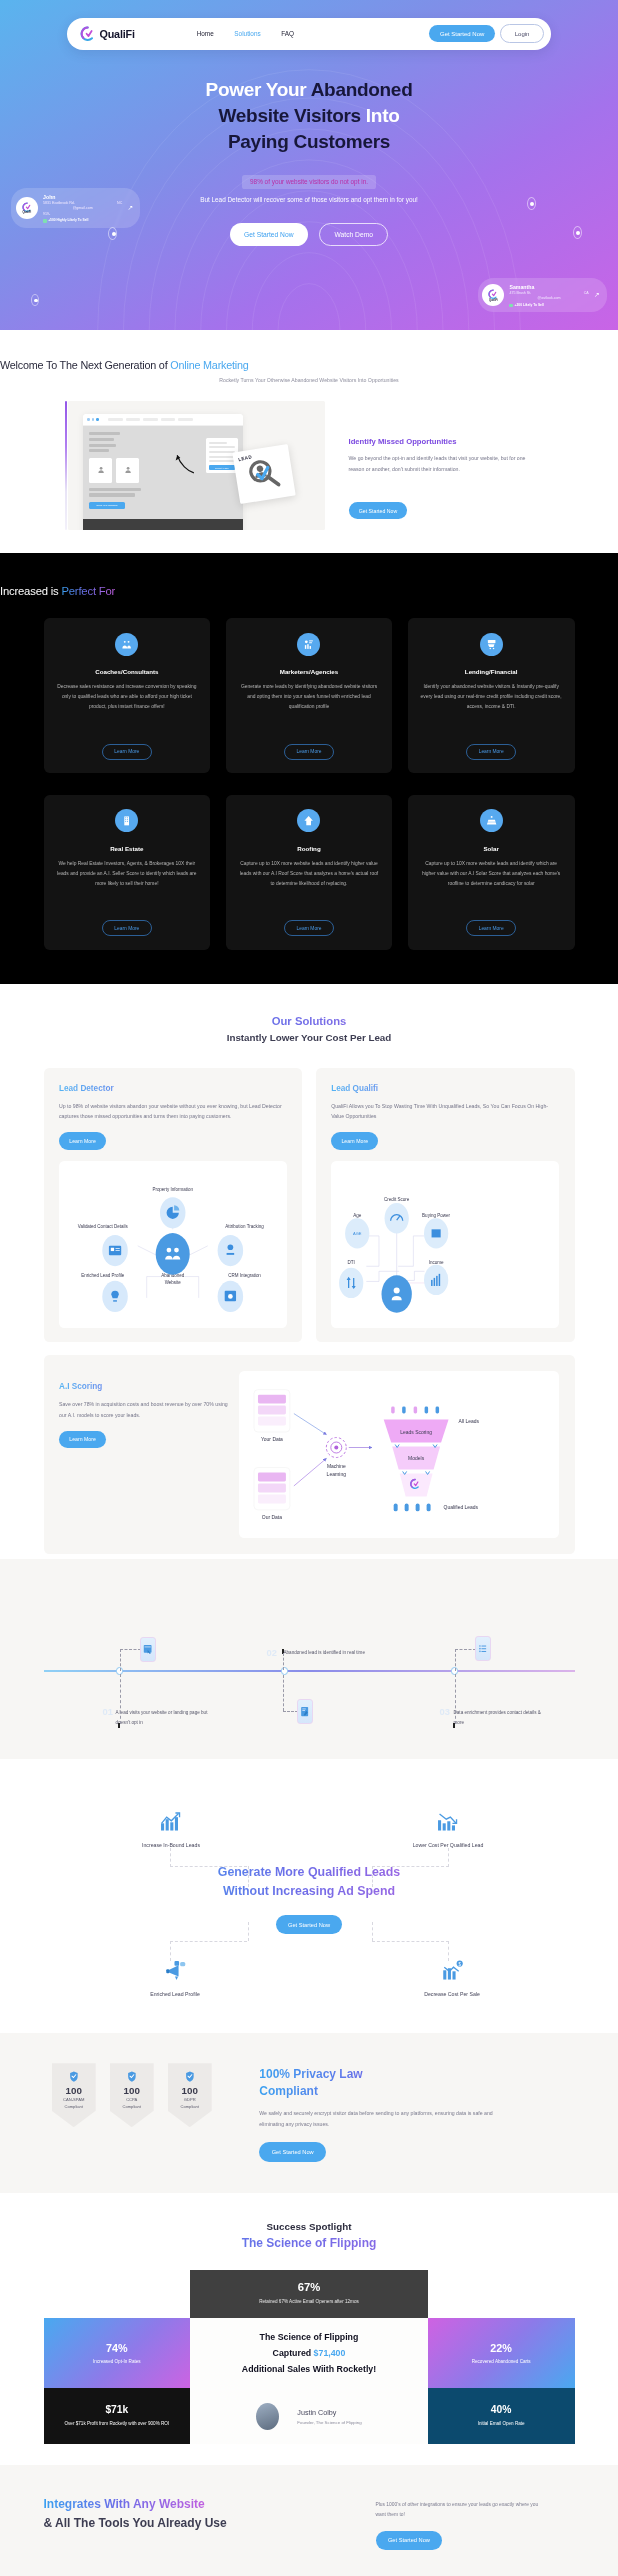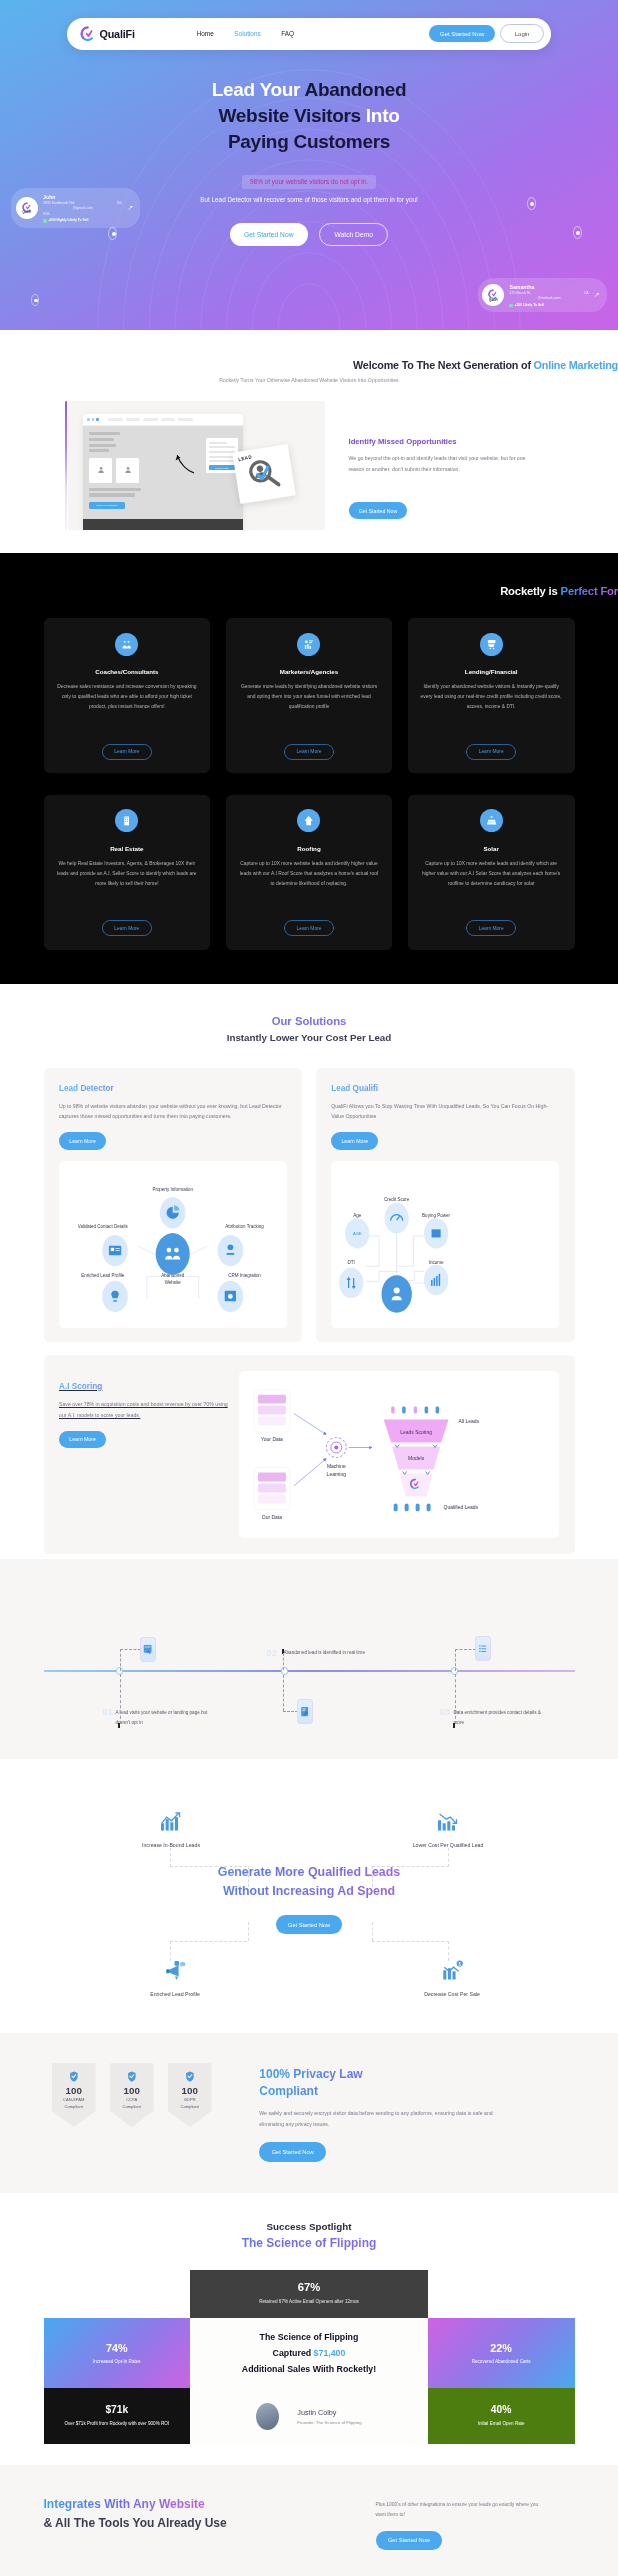--- a/index.html
+++ b/index.html
@@ -78,21 +78,21 @@
   .lead-card .av .lbl { font-size:2.6px; font-weight:700; color:#1c1c33; margin-top:-0.5px;}
   .lead-info { font-size:3.6px; color:#f3eaff; line-height:1.55; flex:1; }
   .lead-info .nm { font-size:5.2px; color:#fff; font-weight:600; }
   .lead-row { display:flex; justify-content:space-between; }
   .lead-tag { display:flex; align-items:center; gap:1.5px; font-weight:700; color:#fff; font-size:3.3px; margin-top:1px;}
   .lead-tag .sq { width:3.6px;height:3.6px;border-radius:1px;background:#7fe0b0; }
   .arrow-ic { color:#fff; font-size:6.7px; align-self:center; }
 
   .orb { position:absolute; border:0.5px solid rgba(255,255,255,.5); border-radius:50%; }
   .orb i { position:absolute; background:#fff; border-radius:50%; display:block; }
-  .sec-title { text-align:right; font-size:10.8px; font-weight:700; letter-spacing:-0.2px; }
+  .sec-title { text-align:left; font-size:10.8px; font-weight:400; letter-spacing:-0.2px; }
   .sec-sub { text-align:center; font-size:5.2px; color:#8e8e9e; margin-top:6.2px;}
   .container { width:531px; margin:0 auto; }
 
   
   .nextgen { background:#fff; padding:29px 0 23px; }
   .ng-body { display:flex; gap:0; margin-top:17.5px; align-items:flex-start; }
   .ng-left { position:relative; width:281px; padding-left:24px; }
   .ng-bar { position:absolute; left:21.6px; top:0; width:2.1px; height:129px; border-radius:1.5px;
             background:linear-gradient(180deg,#9356e8 0%,#b07ef0 35%,#e8e4f6 70%,#f3f1fa 100%); }
   .ng-panel { background:#f6f5f3; border-radius:1.5px; padding:13.4px 11.3px 0 15.5px; height:129px; overflow:hidden;}
@@ -134,21 +134,21 @@
   .solutions { background:#fff; padding:31px 0 5.2px; }
   .sol-h1 { text-align:center; font-size:11.3px; font-weight:700; }
   .sol-h2 { text-align:center; font-size:9.8px; font-weight:600; color:#3d3d52; margin-top:5.2px;}
   .sol-grid { display:grid; grid-template-columns:1fr 1fr; gap:13.4px; margin-top:25px; }
   .scard { background:#f7f6f4; border-radius:5.2px; padding:15.5px 15.5px 13.4px; }
   .scard h3 { font-size:8.2px; font-weight:700; }
   .scard p { font-size:5.2px; color:#76768a; line-height:2.05; margin-top:8.2px; }
   .btn-solid { background:#4aa8ef; color:#fff; border:none; border-radius:11.3px; padding:5.7px 10.3px;
                font-size:5.2px; cursor:pointer; margin-top:10.3px; font-family:inherit;}
   .diagram { background:#fff; border-radius:5.2px; margin-top:11.3px; padding:5.2px; }
-  .scard-wide { background:#f7f6f4; border-radius:5.2px; padding:15.5px; display:flex; gap:10.3px; margin-top:13.4px;text-decoration:underline; }
+  .scard-wide { background:#f7f6f4; border-radius:5.2px; padding:15.5px; display:flex; gap:10.3px; margin-top:13.4px; }
   .scard-wide .l { width:170px; padding-top:11.3px;}
   .scard-wide .r { flex:1; background:#fff; border-radius:5.2px; padding:5.2px;}
 
   
   .how { background:#f7f6f4; padding:29px 0 33px; }
   .timeline { position:relative; height:118px; margin-top:20.6px; }
   .tl-line { position:absolute; left:0; right:0; top:62px; height:1.5px;
              background:linear-gradient(90deg,#8fd0f5 0%,#8a8ce9 50%,#dbb3ea 100%); }
   .tl-node { position:absolute; top:59px; width:7.7px;height:7.7px;border-radius:50%;background:#fff;border:1px solid #8fc8f2;}
   .tl-ic { position:absolute; width:16.5px;height:25px;border-radius:3.1px;
@@ -196,21 +196,21 @@
            padding:24px 11.3px; grid-column:1; grid-row:2;}
   .cellR { background:linear-gradient(135deg,#cf62e2 0%,#8d7ae9 50%,#4aa8f0 100%); color:#fff; text-align:center;
            padding:24px 11.3px; grid-column:3; grid-row:2;}
   .cellL .big,.cellR .big { font-size:10.8px; font-weight:700;}
   .cellL .sm,.cellR .sm { font-size:4.6px; margin-top:5.2px;}
   .cellC { grid-column:2; grid-row:2; background:#fdfdfc; display:flex; align-items:center; justify-content:center;
            text-align:center; padding:10.3px;}
   .cellC h3 { font-size:8.8px; font-weight:700; line-height:1.85; color:#101020;}
   .cellC h3 .amt { color:#4aa8ef; }
   .cellBL { background:#121212; color:#fff; text-align:center; padding:15.5px 11.3px; grid-column:1; grid-row:3;}
-  .cellBR { background:#4d7c0f; color:#fff; text-align:center; padding:15.5px 11.3px; grid-column:3; grid-row:3;}
+  .cellBR { background:#0c4a6e; color:#fff; text-align:center; padding:15.5px 11.3px; grid-column:3; grid-row:3;}
   .cellBL .big,.cellBR .big { font-size:10.3px; font-weight:700;}
   .cellBL .sm,.cellBR .sm { font-size:4.6px; margin-top:5.2px; line-height:1.9;}
   .cellBC { grid-column:2; grid-row:3; background:#fdfdfc; display:flex; align-items:center;
             justify-content:center; gap:18px;}
   .person-av { width:23px;height:27px;border-radius:50%; background:linear-gradient(160deg,#9fb0c4,#5c6b7e); overflow:hidden;}
   .cellBC .nm { font-size:7.2px; color:#4b4b60;}
   .cellBC .rl { font-size:4.4px; color:#8b8b9c; margin-top:3.1px;}
 
   
   .integ { background:#f7f6f4; padding:30px 0 28px; }
@@ -253,21 +253,21 @@
         <a href="#">FAQ</a>
       </nav>
       <div class="nav-cta">
         <button class="btn-pill btn-blue">Get Started Now</button>
         <button class="btn-pill btn-outline-light">Login</button>
       </div>
     </div>
   </div>
 
   <h1 class="hero-h1">
-    <span class="w">Lead Your </span><span>Abandoned</span><br>
+    <span class="w">Power Your </span><span>Abandoned</span><br>
     <span>Website Visitors </span><span class="w">Into</span><br>
     <span>Paying Customers</span>
   </h1>
 
   <div class="hero-sub-badge">98% of your website visitors do not opt in.</div>
   <div class="hero-sub">But Lead Detector will recover some of those visitors and opt them in for you!</div>
 
   <div class="hero-btns">
     <button class="btn-white">Get Started Now</button>
     <button class="btn-ghost">Watch Demo</button>
@@ -411,21 +411,21 @@
     <div class="ng-right">
       <h3 class="ng-h">Identify Missed Opportunities</h3>
       <p class="ng-p">We go beyond the opt-in and identify leads that visit your website, but for one reason or another, don't submit their information.</p>
       <div class="ng-cta"><button class="btn-solid">Get Started Now</button></div>
     </div>
   </div>
 </section>
 
 <section class="dark">
   <h2 class="sec-title">
-    <span>Rocketly is </span><span class="grad-text">Perfect For</span>
+    <span>Increased is </span><span class="grad-text">Perfect For</span>
   </h2>
   <div class="container">
     <div class="grid3">
       <div class="dcard">
         <div class="circ">
           <svg width="11.3" height="11.3" viewBox="0 0 24 24" fill="#fff">
               <circle cx="8" cy="6" r="2"></circle>
               <circle cx="16" cy="6" r="2"></circle>
               <path d="M3 20c0-4 2-6 5-6s5 2 5 6zM13 20c0-4 2-6 4-6s4 2 4 6z"></path>
             </svg>

